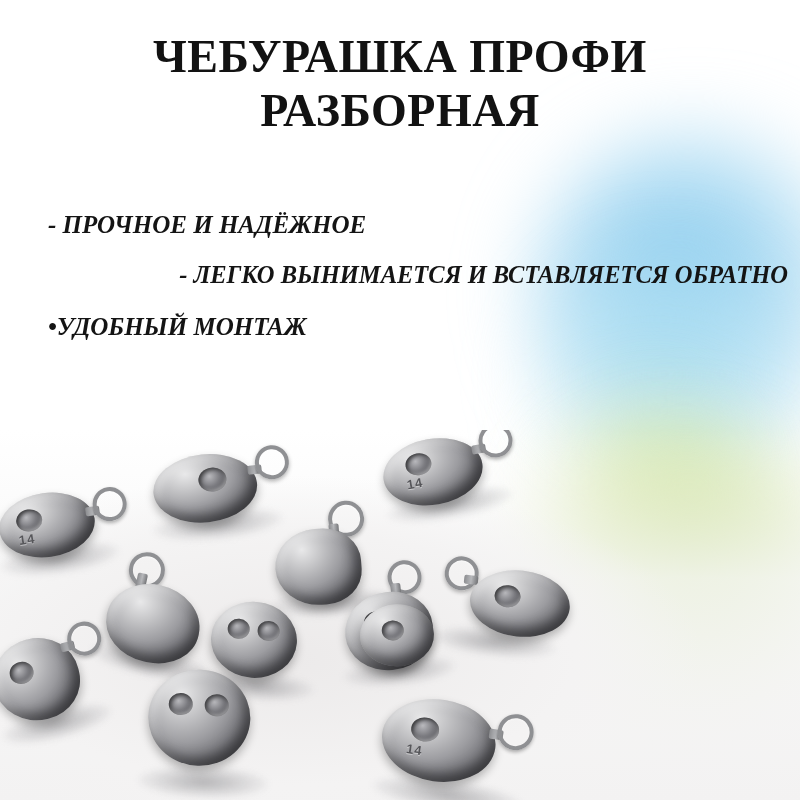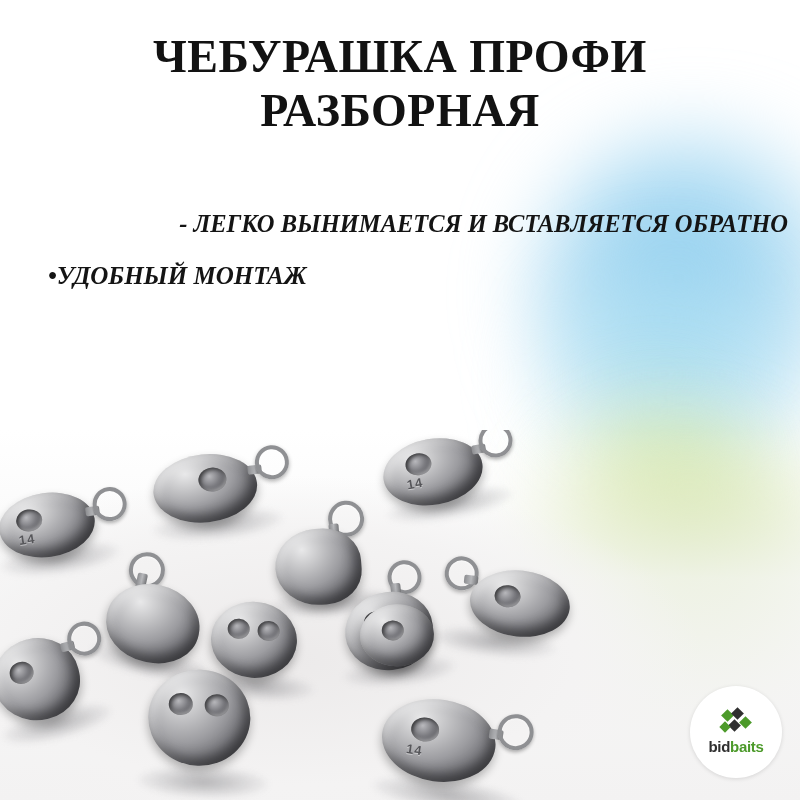--- a/index.html
+++ b/index.html
@@ -218,20 +218,21 @@
   <div class="blob blob-cyan"></div>
   <div class="blob blob-yellow"></div>
   <div class="blob blob-green"></div>
 
   <div class="headline">
     <span class="l1">ЧЕБУРАШКА ПРОФИ</span>
     <span class="l2">РАЗБОРНАЯ</span>
   </div>
 
   <div class="bullets">
+    <div class="bullet-line">- ПРОЧНОЕ И НАДЁЖНОЕ</div>
     <div class="bullet-line small">- ЛЕГКО ВЫНИМАЕТСЯ И ВСТАВЛЯЕТСЯ ОБРАТНО</div>
     <div class="bullet-line spaced">•УДОБНЫЙ МОНТАЖ</div>
   </div>
 
   <div class="photo">
     <div class="photo-bg"></div>
 
     <div class="weight" style="left:-5px; top:70px; transform:rotate(-8deg);">
       <div class="wshadow" style="left:-4px; top:52px; width:120px; height:30px;"></div>
       <div class="wbody" style="left:0; top:0; width:96px; height:64px;"></div>
@@ -319,26 +320,14 @@
       <div class="wshadow" style="left:-2px; top:78px; width:150px; height:32px;"></div>
       <div class="wbody" style="left:0; top:0; width:114px; height:82px;"></div>
       <div class="wdimple" style="left:28px; top:20px; width:28px; height:24px;"></div>
       <div class="wnum" style="left:26px; top:46px;">14</div>
       <div class="wstem" style="left:106px; top:22px; width:14px; height:10px;"></div>
       <div class="wring" style="left:114px; top:4px; width:28px; height:28px;"></div>
     </div>
 
   </div>
 
-  <div class="logo">
-    <div class="logo-mark">
-      <i class="lm1"></i>
-        <i class="lm2"></i>
-        <i class="lm3"></i>
-        <i class="lm4"></i>
-        <i class="lm5"></i>
-    </div>
-    <div class="logo-text">
-      <span class="b1">bid</span><span class="b2">baits</span>
-    </div>
-  </div>
 
 </div>
 
 </body></html>

